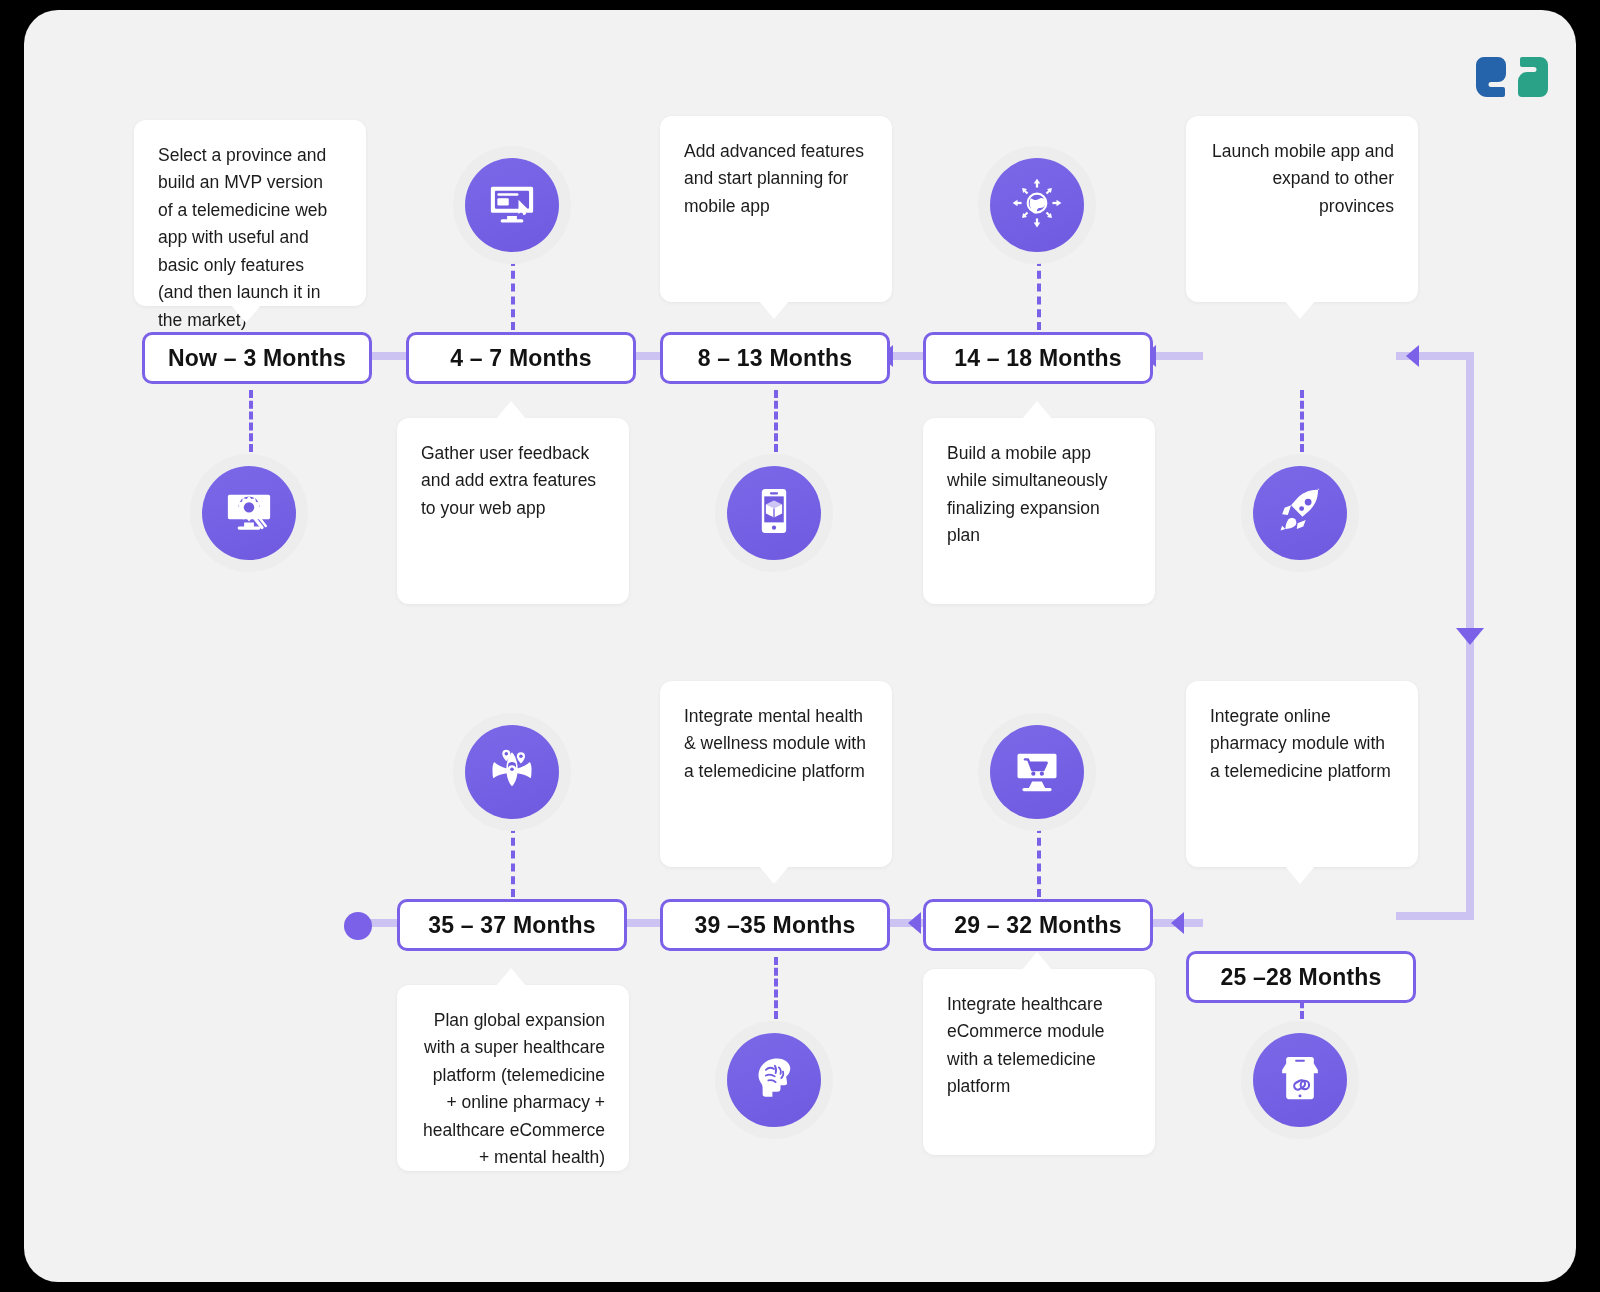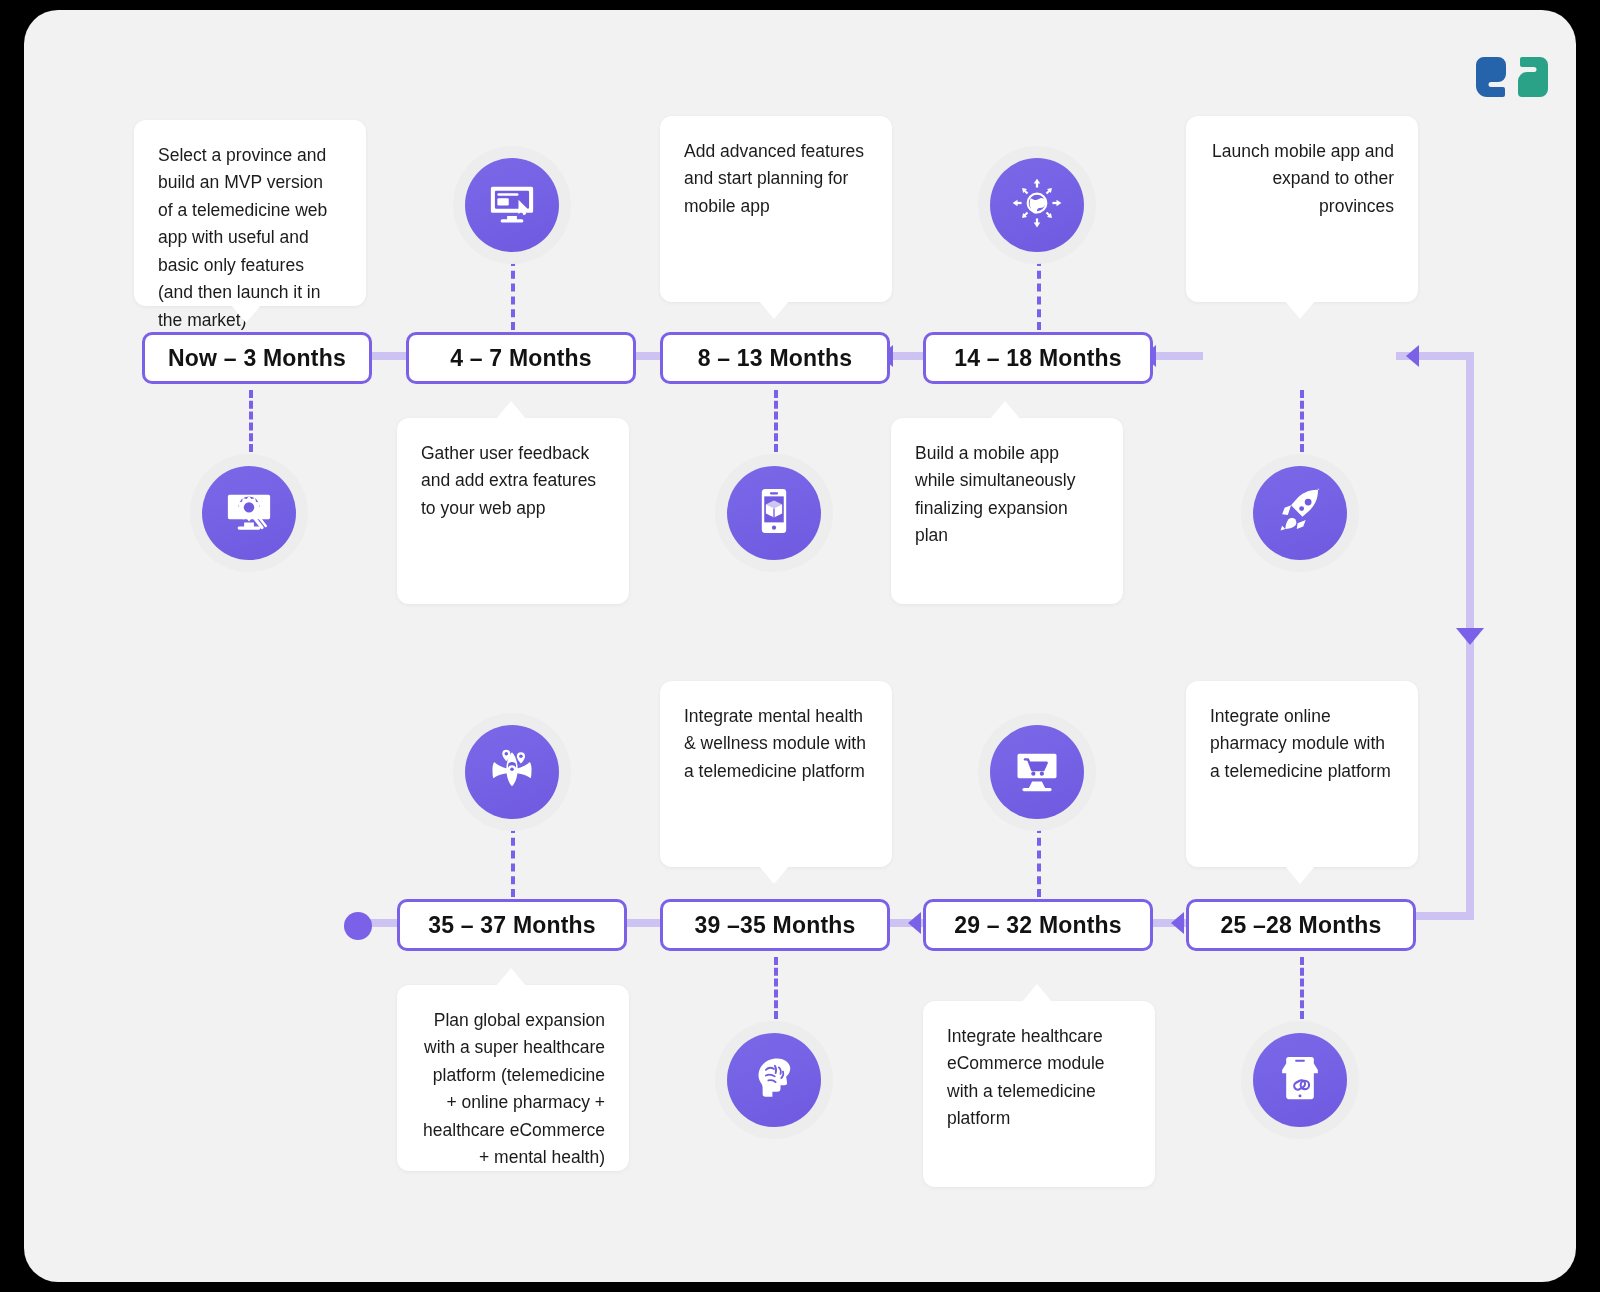--- a/index.html
+++ b/index.html
@@ -206,55 +206,55 @@
 
     <div class="milestone" style="left:373px; top:889px; width:230px;">
       <span>35 – 37 Months</span>
     </div>
     <div class="milestone" style="left:636px; top:889px; width:230px;">
       <span>39 –35 Months</span>
     </div>
     <div class="milestone" style="left:899px; top:889px; width:230px;">
       <span>29 – 32 Months</span>
     </div>
-    <div class="milestone" style="left:1162px; top:889px; width:230px;align-items:center;">
+    <div class="milestone" style="left:1162px; top:941px; width:230px;align-items:center;">
       <span>25 –28 Months</span>
     </div>
 
     <div class="callout down" style="left:110px; top:110px; width:232px; height:186px;">
       <span>Select a province and build an MVP version of a telemedicine web app with useful and basic only features (and then launch it in the market)</span>
       <span class="tail" style="left:97px;"></span>
     </div>
 
     <div class="callout up" style="left:373px; top:408px; width:232px; height:186px;">
       <span>Gather user feedback and add extra features to your web app</span>
       <span class="tail" style="left:99px;"></span>
     </div>
 
     <div class="callout down" style="left:636px; top:106px; width:232px; height:186px;">
       <span>Add advanced features and start planning for mobile app</span>
       <span class="tail" style="left:99px;"></span>
     </div>
 
-    <div class="callout up" style="left:867px; top:408px; width:232px; height:186px;">
+    <div class="callout up" style="left:899px; top:408px; width:232px; height:186px;">
       <span>Build a mobile app while simultaneously finalizing expansion plan</span>
       <span class="tail" style="left:99px;"></span>
     </div>
 
     <div class="callout down" style="left:1162px; top:106px; width:232px; height:186px;text-align:right;">
       <span>Launch mobile app and expand to other provinces</span>
       <span class="tail" style="left:99px;"></span>
     </div>
 
     <div class="callout down" style="left:1162px; top:671px; width:232px; height:186px;">
       <span>Integrate online pharmacy module with a telemedicine platform</span>
       <span class="tail" style="left:99px;"></span>
     </div>
 
-    <div class="callout up" style="left:899px; top:991px; width:232px; height:186px;">
+    <div class="callout up" style="left:899px; top:959px; width:232px; height:186px;">
       <span>Integrate healthcare eCommerce module with a telemedicine platform</span>
       <span class="tail" style="left:99px;"></span>
     </div>
 
     <div class="callout down" style="left:636px; top:671px; width:232px; height:186px;">
       <span>Integrate mental health &amp; wellness module with a telemedicine platform</span>
       <span class="tail" style="left:99px;"></span>
     </div>
 
     <div class="callout up" style="left:373px; top:975px; width:232px; height:186px;text-align:right;">

